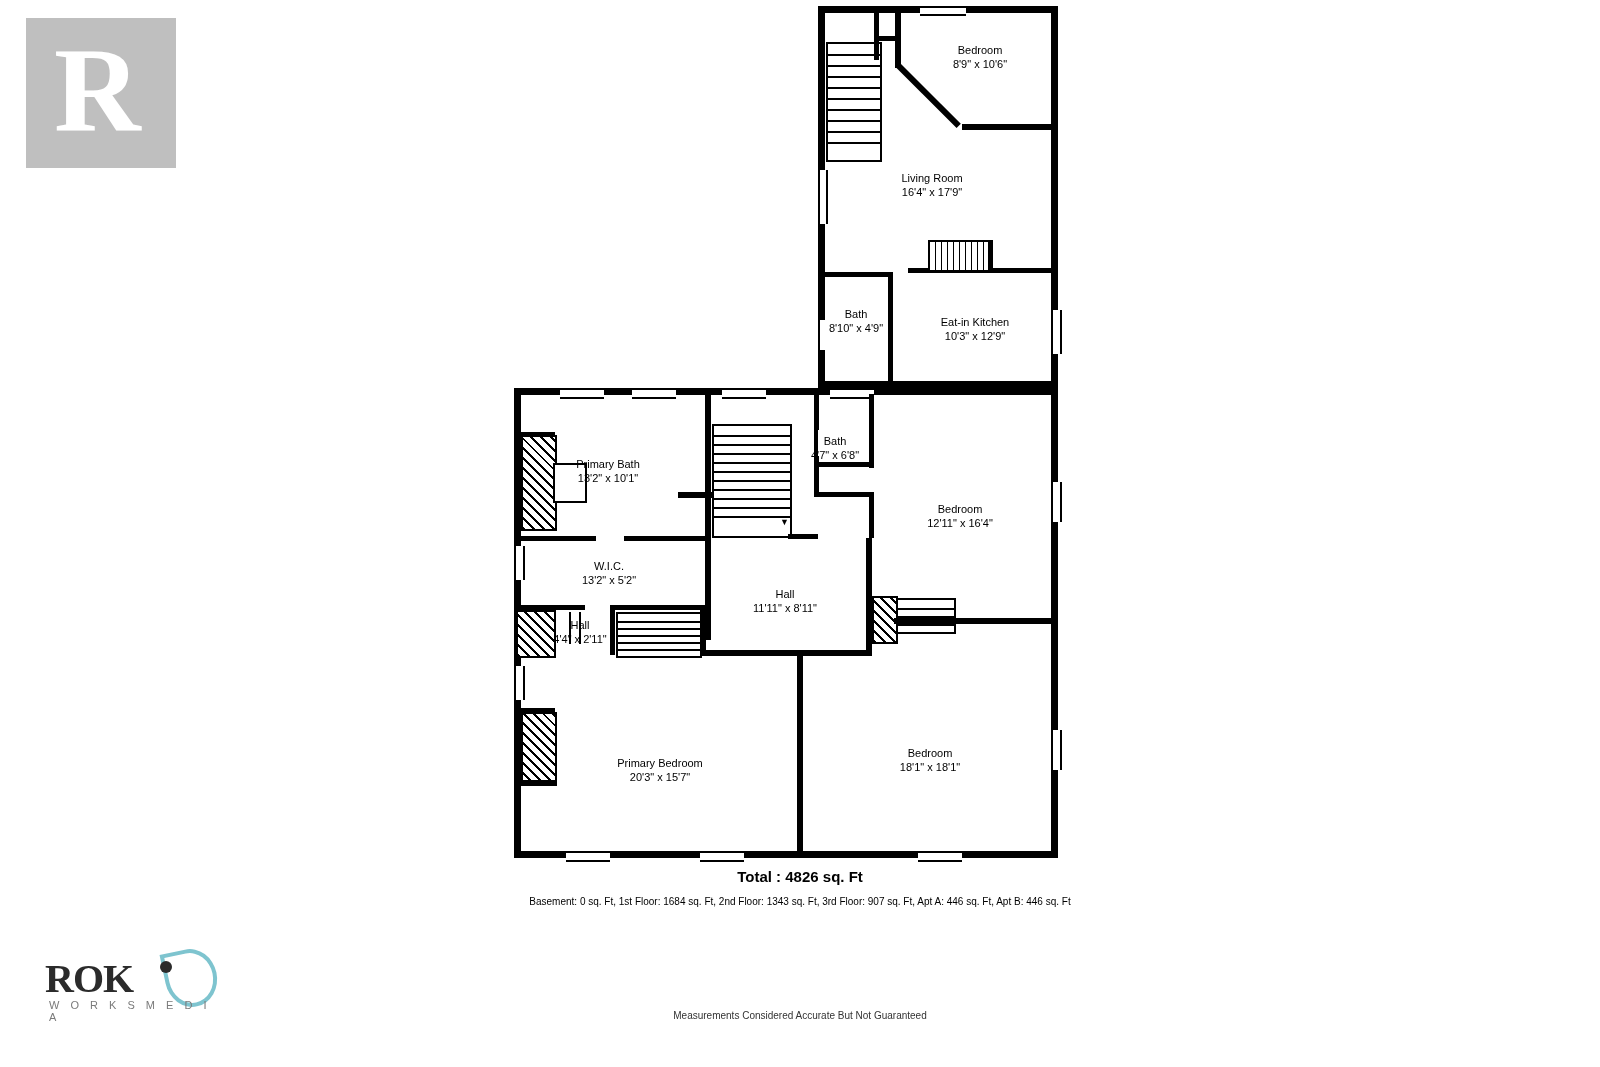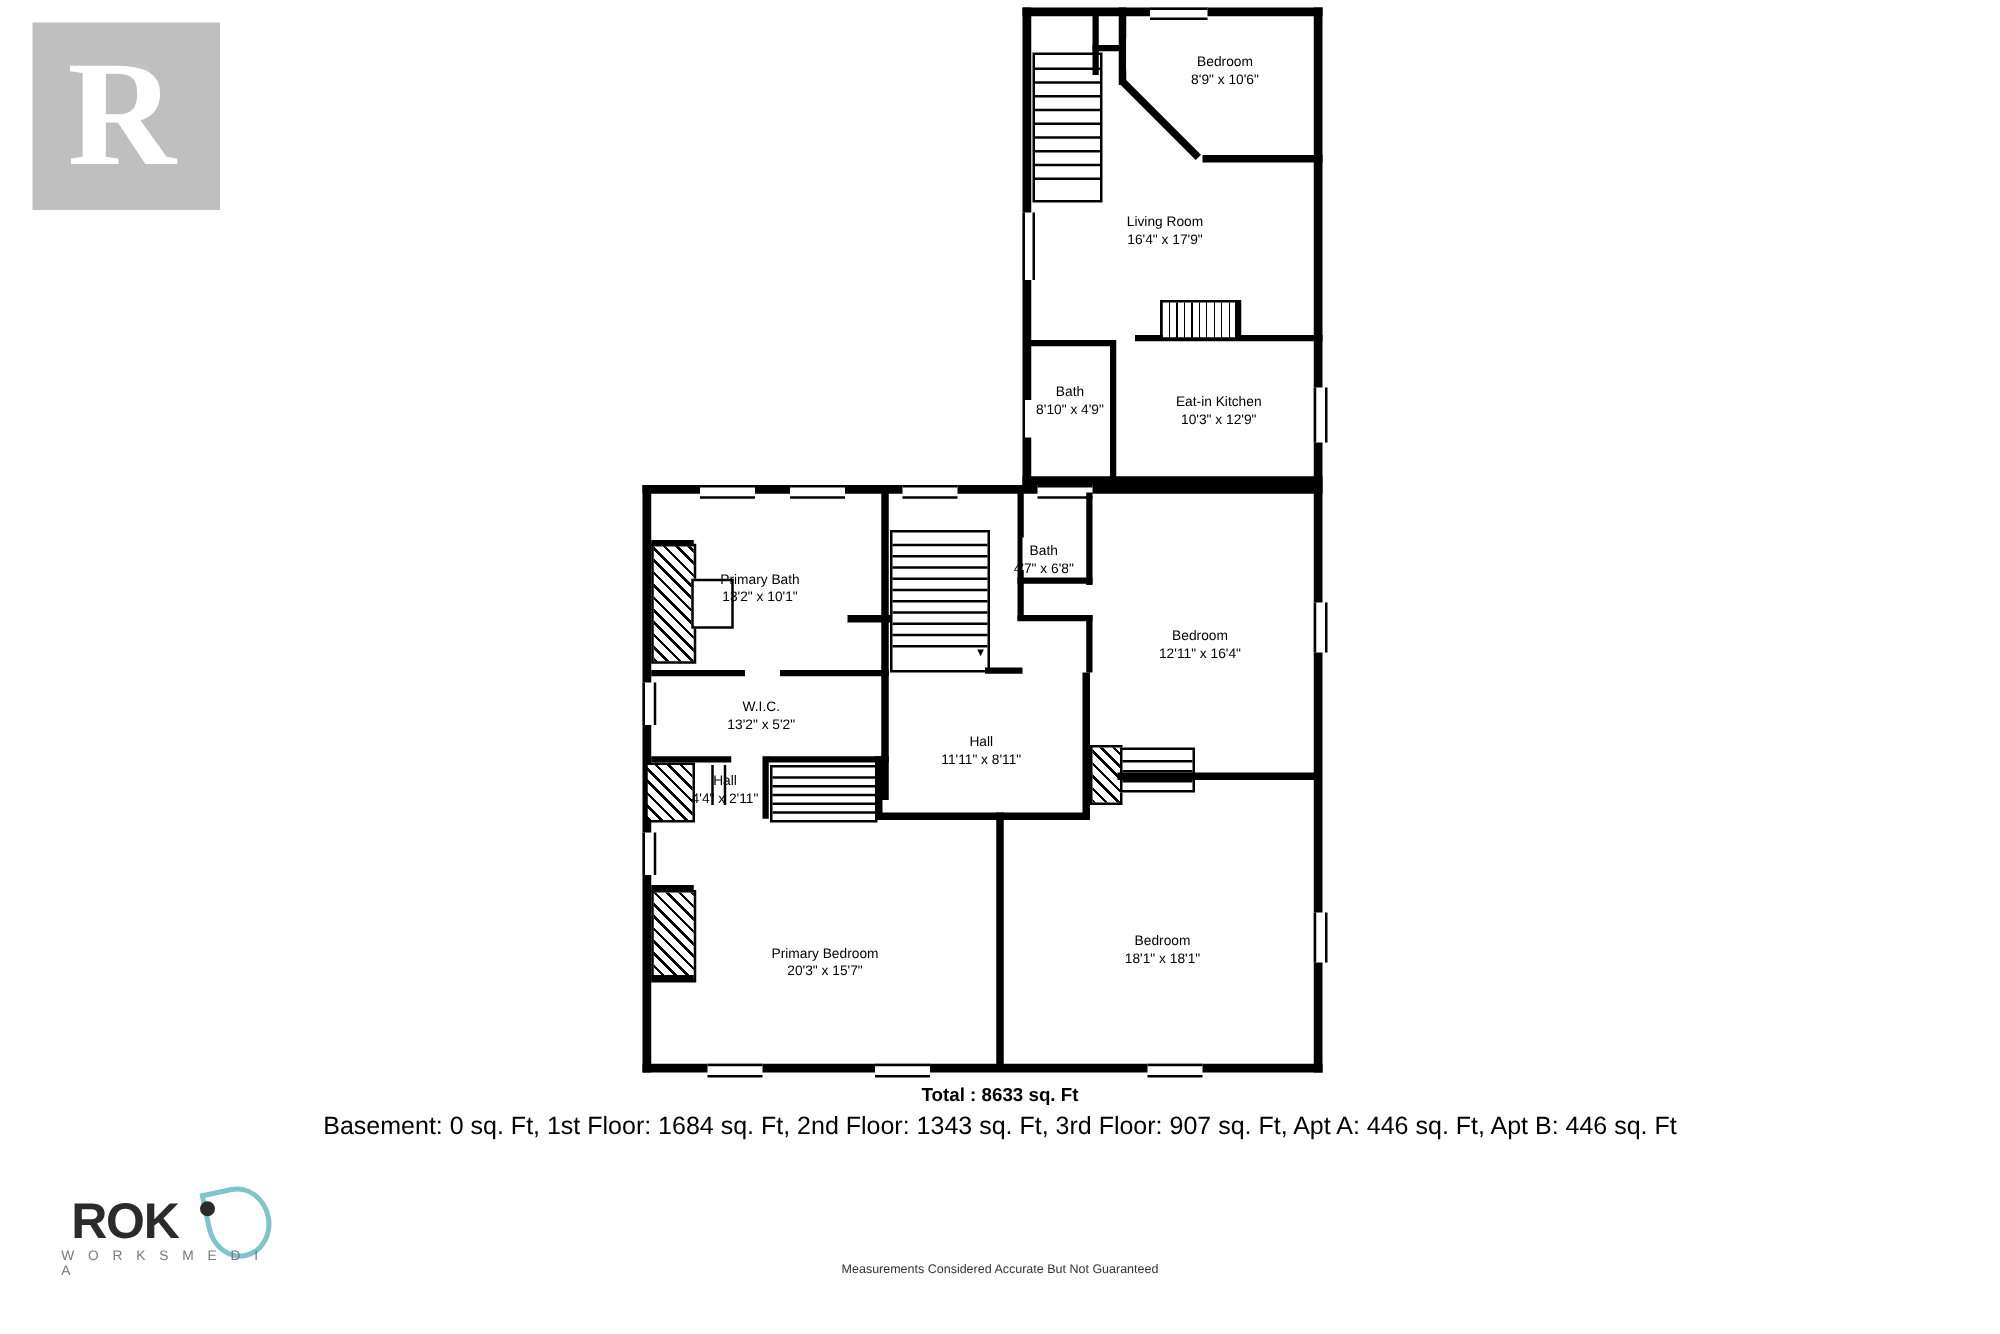--- a/index.html
+++ b/index.html
@@ -6,21 +6,21 @@
   body{width:1600px;height:1067px;position:relative;font-family:"Liberation Sans",sans-serif;color:#000;overflow:hidden;}
 
   
   #realtor-logo{position:absolute;left:8px;top:10px;width:190px;height:200px;}
   #realtor-logo .mark{position:absolute;left:18px;top:8px;width:150px;height:150px;background:#bfbfbf;}
   #realtor-logo .mark .r{position:absolute;left:28px;top:18px;width:90px;height:112px;color:#ffffff;font-size:120px;line-height:110px;font-weight:700;font-family:"Liberation Serif",serif;}
   #realtor-logo .word{position:absolute;left:0px;top:163px;font-size:35px;letter-spacing:1px;color:#b0b0b0;font-family:"Liberation Sans",sans-serif;}
   #realtor-logo .reg{font-size:14px;vertical-align:super;}
 
   #rok-logo{position:absolute;left:45px;top:955px;width:180px;height:70px;}
-  #rok-logo .rok{position:absolute;left:12px;top:0;font-size:40px;font-weight:700;letter-spacing:-1px;color:#2b2b2b;font-family:Liberation Sans, sans-serif;}
+  #rok-logo .rok{position:absolute;left:0;top:0;font-size:40px;font-weight:700;letter-spacing:-1px;color:#2b2b2b;font-family:Liberation Serif, serif;}
   #rok-logo .swoosh{position:absolute;left:120px;top:-6px;width:44px;height:50px;border:4px solid #7ec4cf;border-radius:0 50% 50% 50%;transform:rotate(-12deg);}
   #rok-logo .dot{position:absolute;left:115px;top:6px;width:12px;height:12px;border-radius:50%;background:#2b2b2b;}
   #rok-logo .sub{position:absolute;left:4px;top:44px;font-size:11px;letter-spacing:4px;color:#7a7a7a;}
 
   
   #plan{position:absolute;left:0;top:0;width:1600px;height:1067px;}
   .wall{position:absolute;background:#000;}
   .hatch{position:absolute;background:
       repeating-linear-gradient(45deg,#000 0 2px,#fff 2px 7px);
       border:2px solid #000;}
@@ -30,21 +30,21 @@
   .label b{font-weight:400;display:block;}
   .label span{display:block;}
   .opening{position:absolute;background:#fff;}
   .win{position:absolute;background:#fff;border-top:2px solid #000;border-bottom:2px solid #000;}
   .winv{position:absolute;background:#fff;border-left:2px solid #000;border-right:2px solid #000;}
   .arrow{position:absolute;font-size:9px;line-height:9px;color:#000;}
 
   
   #summary{position:absolute;left:0;top:868px;width:1600px;text-align:center;}
   #summary .total{font-size:15px;font-weight:700;margin-bottom:6px;}
-  #summary .line{font-size:20px;line-height:21px;}
+  #summary .line{font-size:10px;line-height:21px;}
   #disclaimer{position:absolute;left:0;top:1010px;width:1600px;text-align:center;font-size:10px;color:#333;}
 </style>
 </head>
 <body>
 
 <div id="realtor-logo">
   <div class="mark">
     <div class="r">R</div>
   </div>
 </div>
@@ -211,21 +211,21 @@
     <b>Primary Bedroom</b>
     <span>20'3" x 15'7"</span>
   </div>
   <div class="label" style="left:880px;top:747px;width:100px;">
     <b>Bedroom</b>
     <span>18'1" x 18'1"</span>
   </div>
 </div>
 
 <div id="summary">
-  <div class="total">Total : 8633 sq. Ft</div>
+  <div class="total">Total : 4826 sq. Ft</div>
   <div class="line">Basement: 0 sq. Ft, 1st Floor: 1684 sq. Ft, 2nd Floor: 1343 sq. Ft, 3rd Floor: 907 sq. Ft, Apt A: 446 sq. Ft, Apt B: 446 sq. Ft</div>
 </div>
 <div id="disclaimer">Measurements Considered Accurate But Not Guaranteed</div>
 
 <div id="rok-logo">
   <div class="rok">ROK</div>
   <div class="swoosh"></div>
   <div class="dot"></div>
   <div class="sub">W O R K S   M E D I A</div>
 </div>

